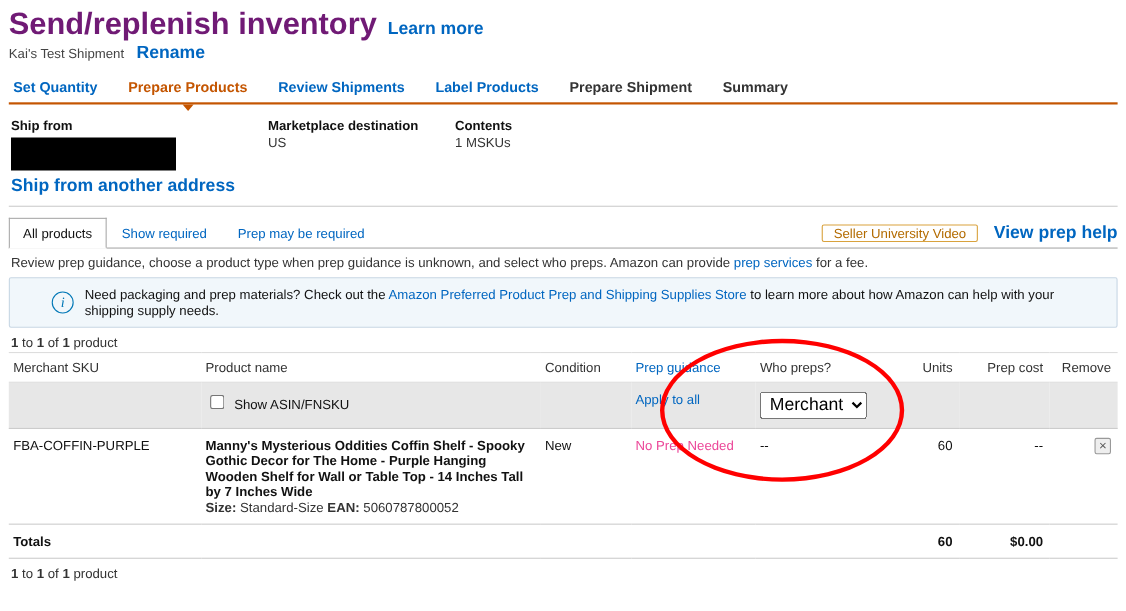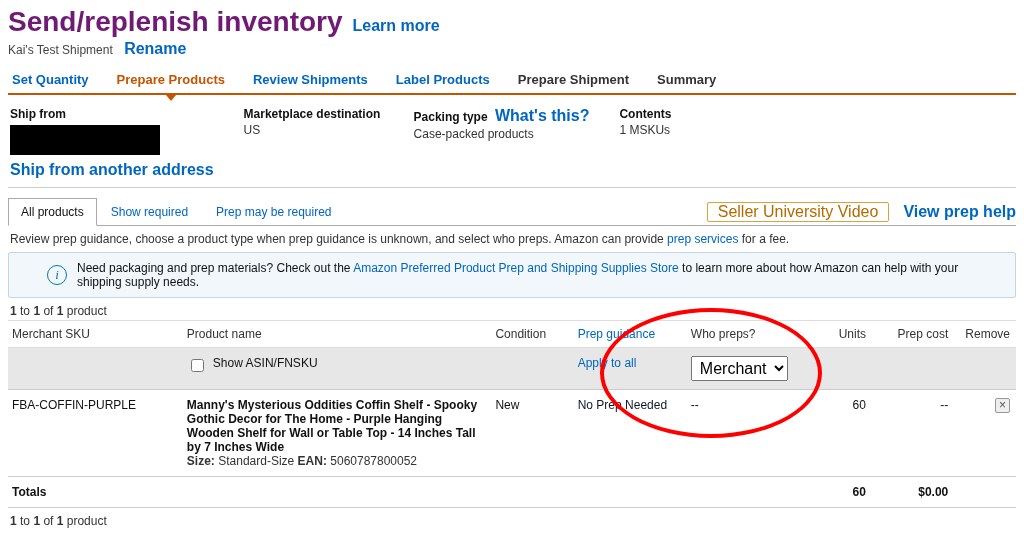--- a/index.html
+++ b/index.html
@@ -77,21 +77,21 @@
     background: #fff;
     position: relative;
     z-index: 2;
   }
   .subtab-link { color: #0066c0; padding: 6px 14px; cursor: pointer; font-size: 12px; }
   .right-tools { margin-left: auto; display: flex; gap: 14px; align-items: center; }
   .univ-btn {
     border: 1px solid #d9a23d;
     color: #b36b00;
     padding: 0 10px;
-    font-size: 16px;
+    font-size: 12px;
     cursor: pointer;
     background: #fff;
     border-radius: 2px;
   }
 
   .helptext { margin: 6px 2px 6px 2px; font-size: 12px; color: #333; }
 
   .info-banner {
     border: 1px solid #c7d6e4;
     background: #f1f7fb;
@@ -117,37 +117,37 @@
     font-size: 12px;
     font-weight: 400;
     color: #333;
     padding: 6px 6px 6px 4px;
     border-top: 1px solid #ddd;
     border-bottom: 1px solid #ddd;
   }
   .tbl th.linkh { color: #0066c0; cursor: pointer; }
   .tbl td { padding: 8px 6px 8px 4px; vertical-align: top; font-size: 12px; }
   .filter-row td { background: #e7e7e7; border-bottom: 1px solid #ccc; }
-  .check { display: flex; align-items: flex-start; gap: 6px; }
+  .check { display: flex; align-items: flex-end; gap: 6px; }
   select.who {
     font-size: 16px;
     padding: 2px 4px;
     min-width: 90px;
   }
   .apply-link { color: #0066c0; cursor: pointer; }
   .prod-name { color: #111; font-weight: 700; }
   .prod-meta { color: #333; }
   .prod-meta b { font-weight: 700; }
   .totals-row td { border-top: 1px solid #ccc; border-bottom: 1px solid #ccc; font-weight: 700; }
   .remove-x {
     display: inline-block; width: 15px; height: 15px; border: 1px solid #999;
     border-radius: 2px; background: #eee; text-align: center; line-height: 13px;
     font-size: 12px; cursor: pointer; color: #555;
   }
-  .no-prep { color: #0f172a; }
+  .no-prep { color: #ec4899; }
 
   
   .ellipse-wrap { position: relative; }
   .ellipse {
     position: absolute;
     pointer-events: none;
     border: 4px solid #ff0000;
     border-radius: 50%;
   }
 
@@ -203,27 +203,20 @@
 
   <div class="info-bar">
     <div class="info-col" style="min-width:170px">
       <span class="hdr">Ship from</span>
       <div class="blackbox"></div>
       <span class="link-small ship-link">Ship from another address</span>
     </div>
     <div class="info-col">
       <span class="hdr">Marketplace destination</span>
       <span class="val">US</span>
-    </div>
-    <div class="info-col">
-      <div>
-        <span class="hdr">Packing type</span>
-        <span class="link-small" style="margin-left:4px">What's this?</span>
-      </div>
-      <span class="val">Case-packed products</span>
     </div>
     <div class="info-col">
       <span class="hdr">Contents</span>
       <span class="val">1 MSKUs</span>
     </div>
   </div>
 
   <div class="subtabs-row">
     <div class="subtab active">All products</div>
     <div class="subtab-link">Show required</div>

